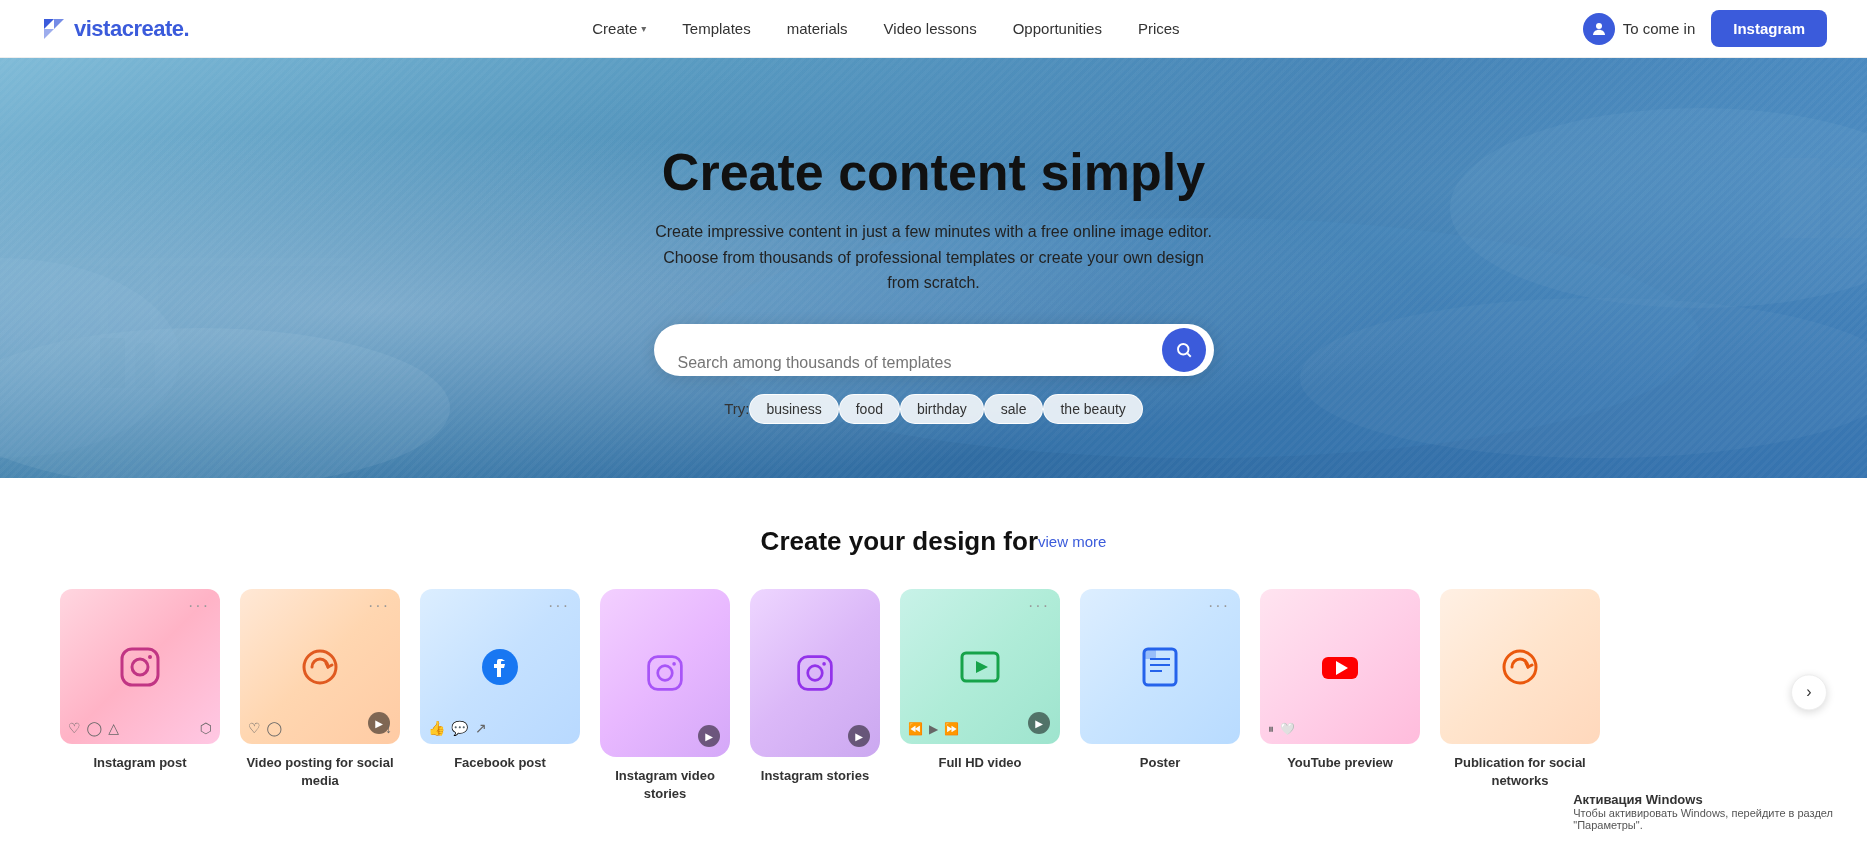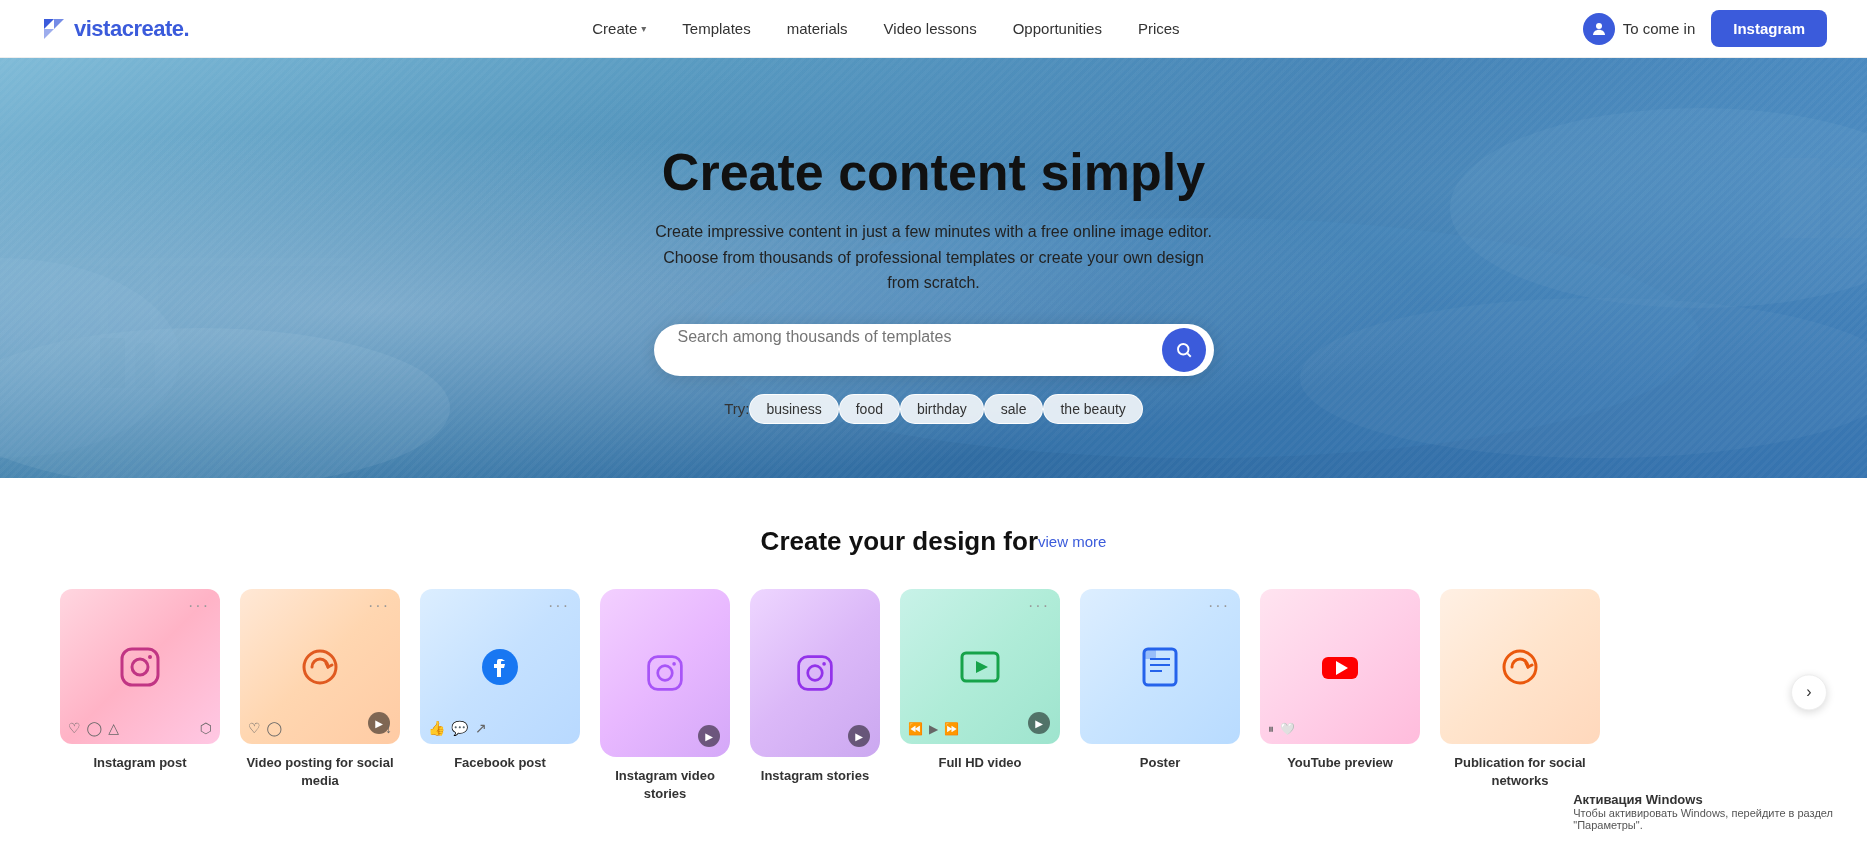--- a/index.html
+++ b/index.html
@@ -147,21 +147,21 @@
       font-size: 16px;
       color: #222;
       margin-bottom: 28px;
       line-height: 1.6;
       max-width: 560px;
       margin-left: auto;
       margin-right: auto;
     }
     .search-bar {
       display: flex;
-      align-items: flex-start;
+      align-items: flex-end;
       background: #fff;
       border-radius: 40px;
       padding: 4px 8px 4px 24px;
       width: 100%;
       max-width: 620px;
       margin: 0 auto 18px;
       box-shadow: 0 2px 16px rgba(0,0,0,0.12);
     }
     .search-input {
       flex: 1;

